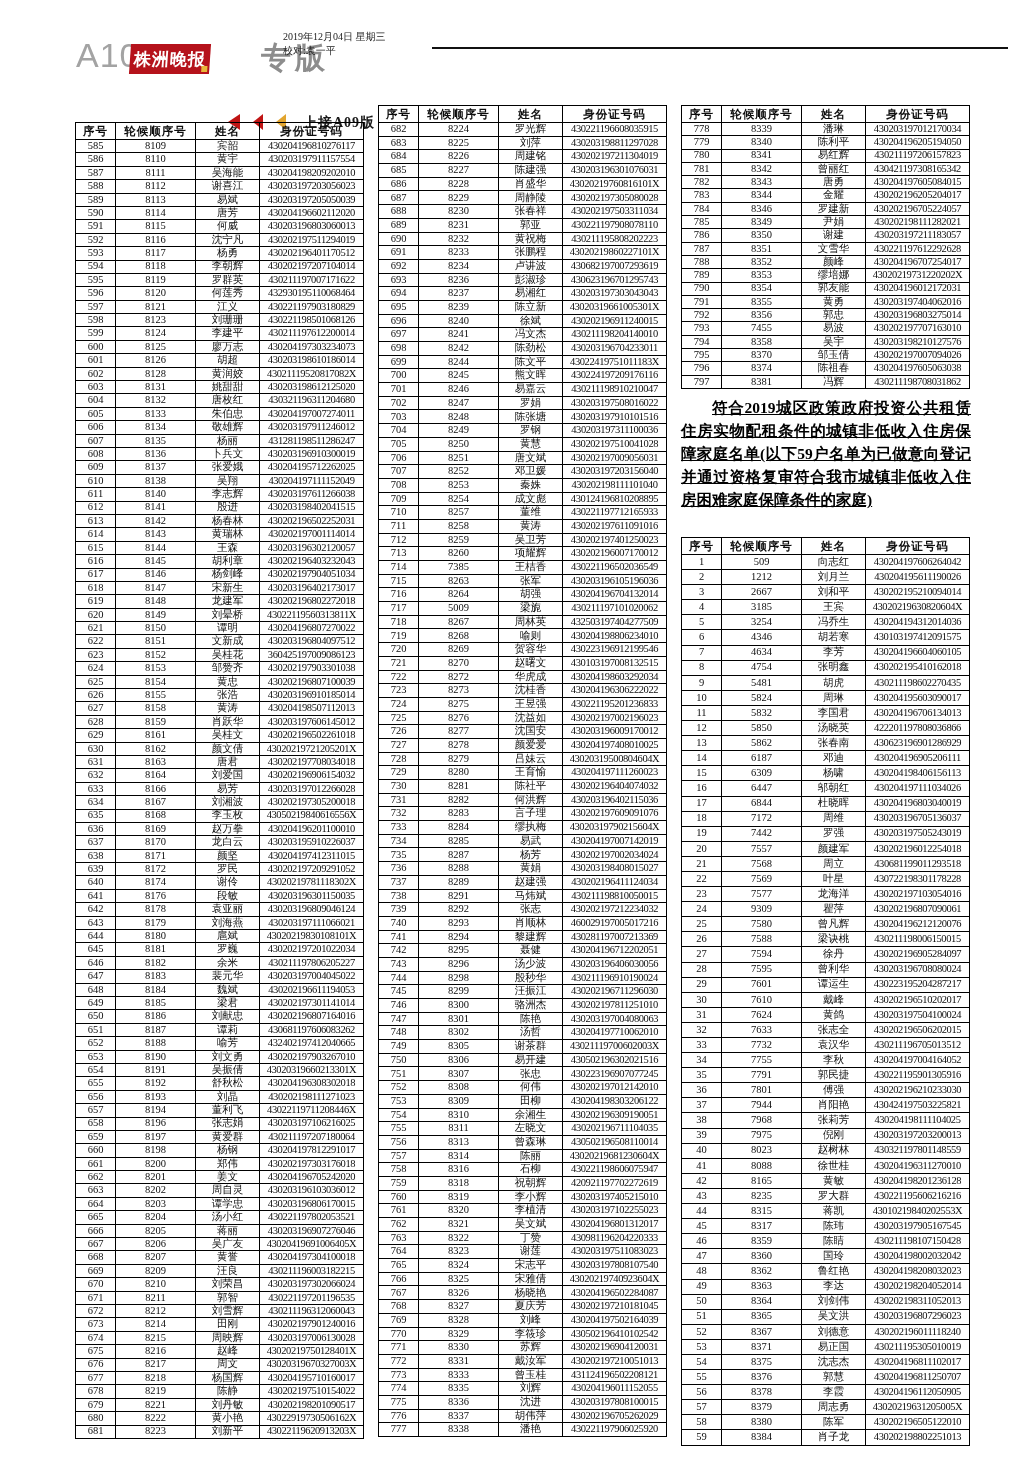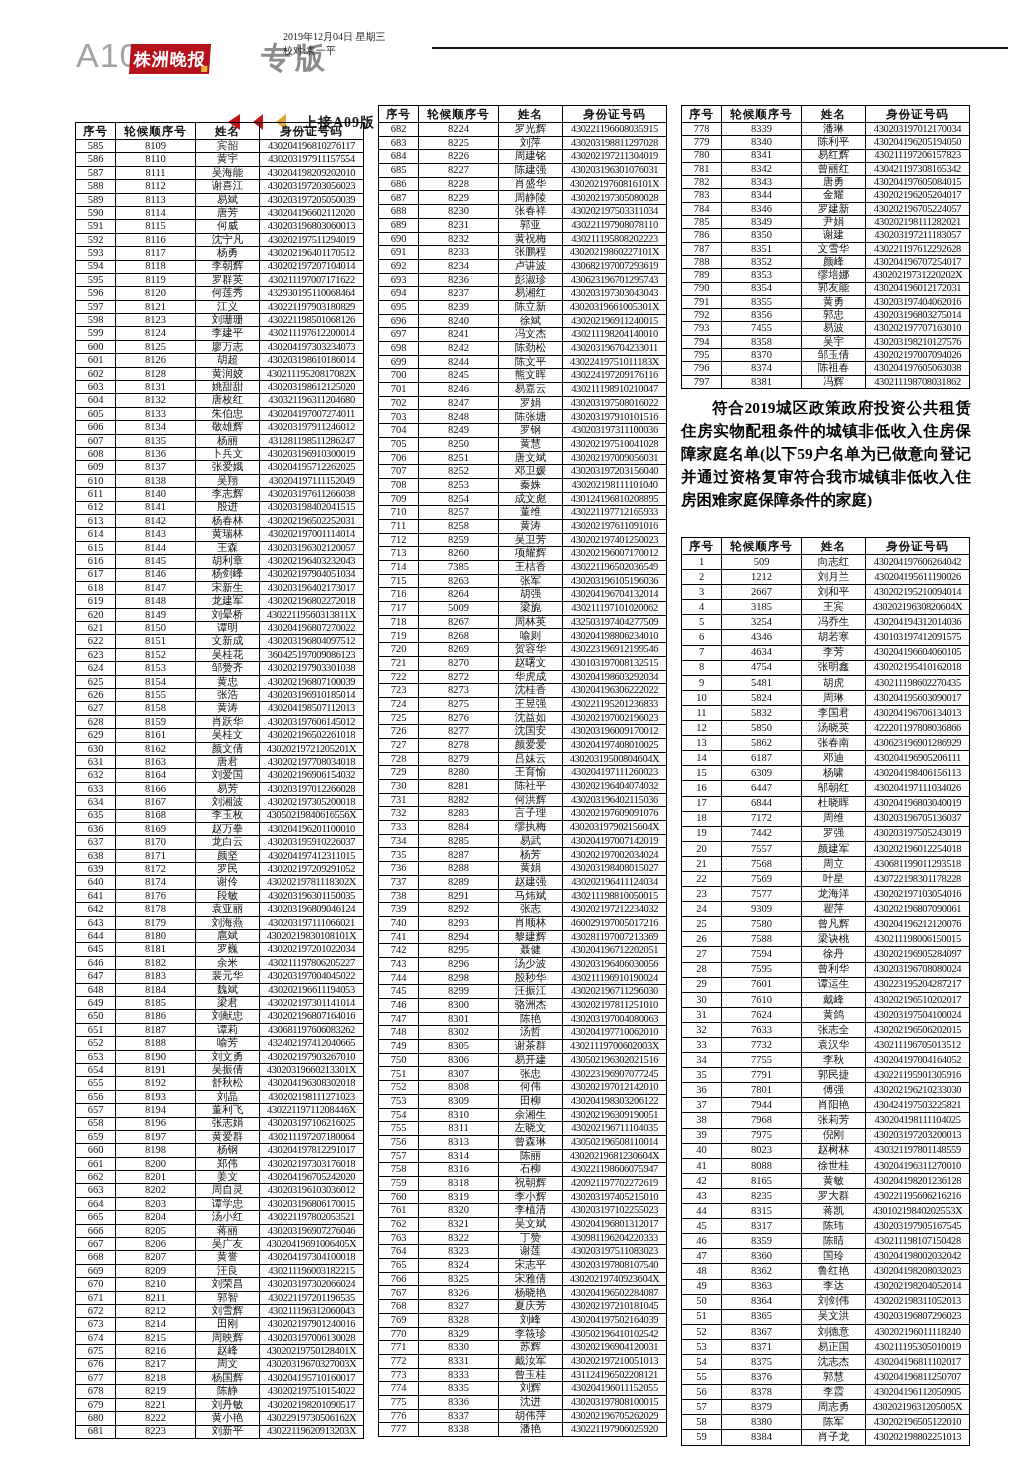--- a/index.html
+++ b/index.html
@@ -31,21 +31,21 @@
   th,td{border:1px solid #000;text-align:center;padding:0;overflow:hidden;white-space:nowrap;}
   th{font-size:11.5px;font-weight:bold;height:16px;letter-spacing:1px;text-align:center;}
   td{font-size:10.5px;line-height:1;}
   td:nth-child(4){letter-spacing:-0.4px;font-size:10.5px;}
   .t1 td{height:12.4px;}
   .t2 td{height:12.7px;}
   .t3 td{height:12.3px;}
   .t4 td{height:14.1px;}
   
   .announce{position:absolute;left:681px;top:396px;width:290px;font-size:15.5px;font-weight:bold;
-            line-height:23px;text-align:justify;text-indent:2em;color:#000;}
+            line-height:23px;text-align:justify;text-indent:2em;color:#000;text-decoration:underline;}
 </style>
 </head>
 <body>
 
 <div class="sheet">
 
   <header class="masthead">
     <div class="pageno">A10</div>
     <div class="logo">
       <span>株洲晚报</span>

